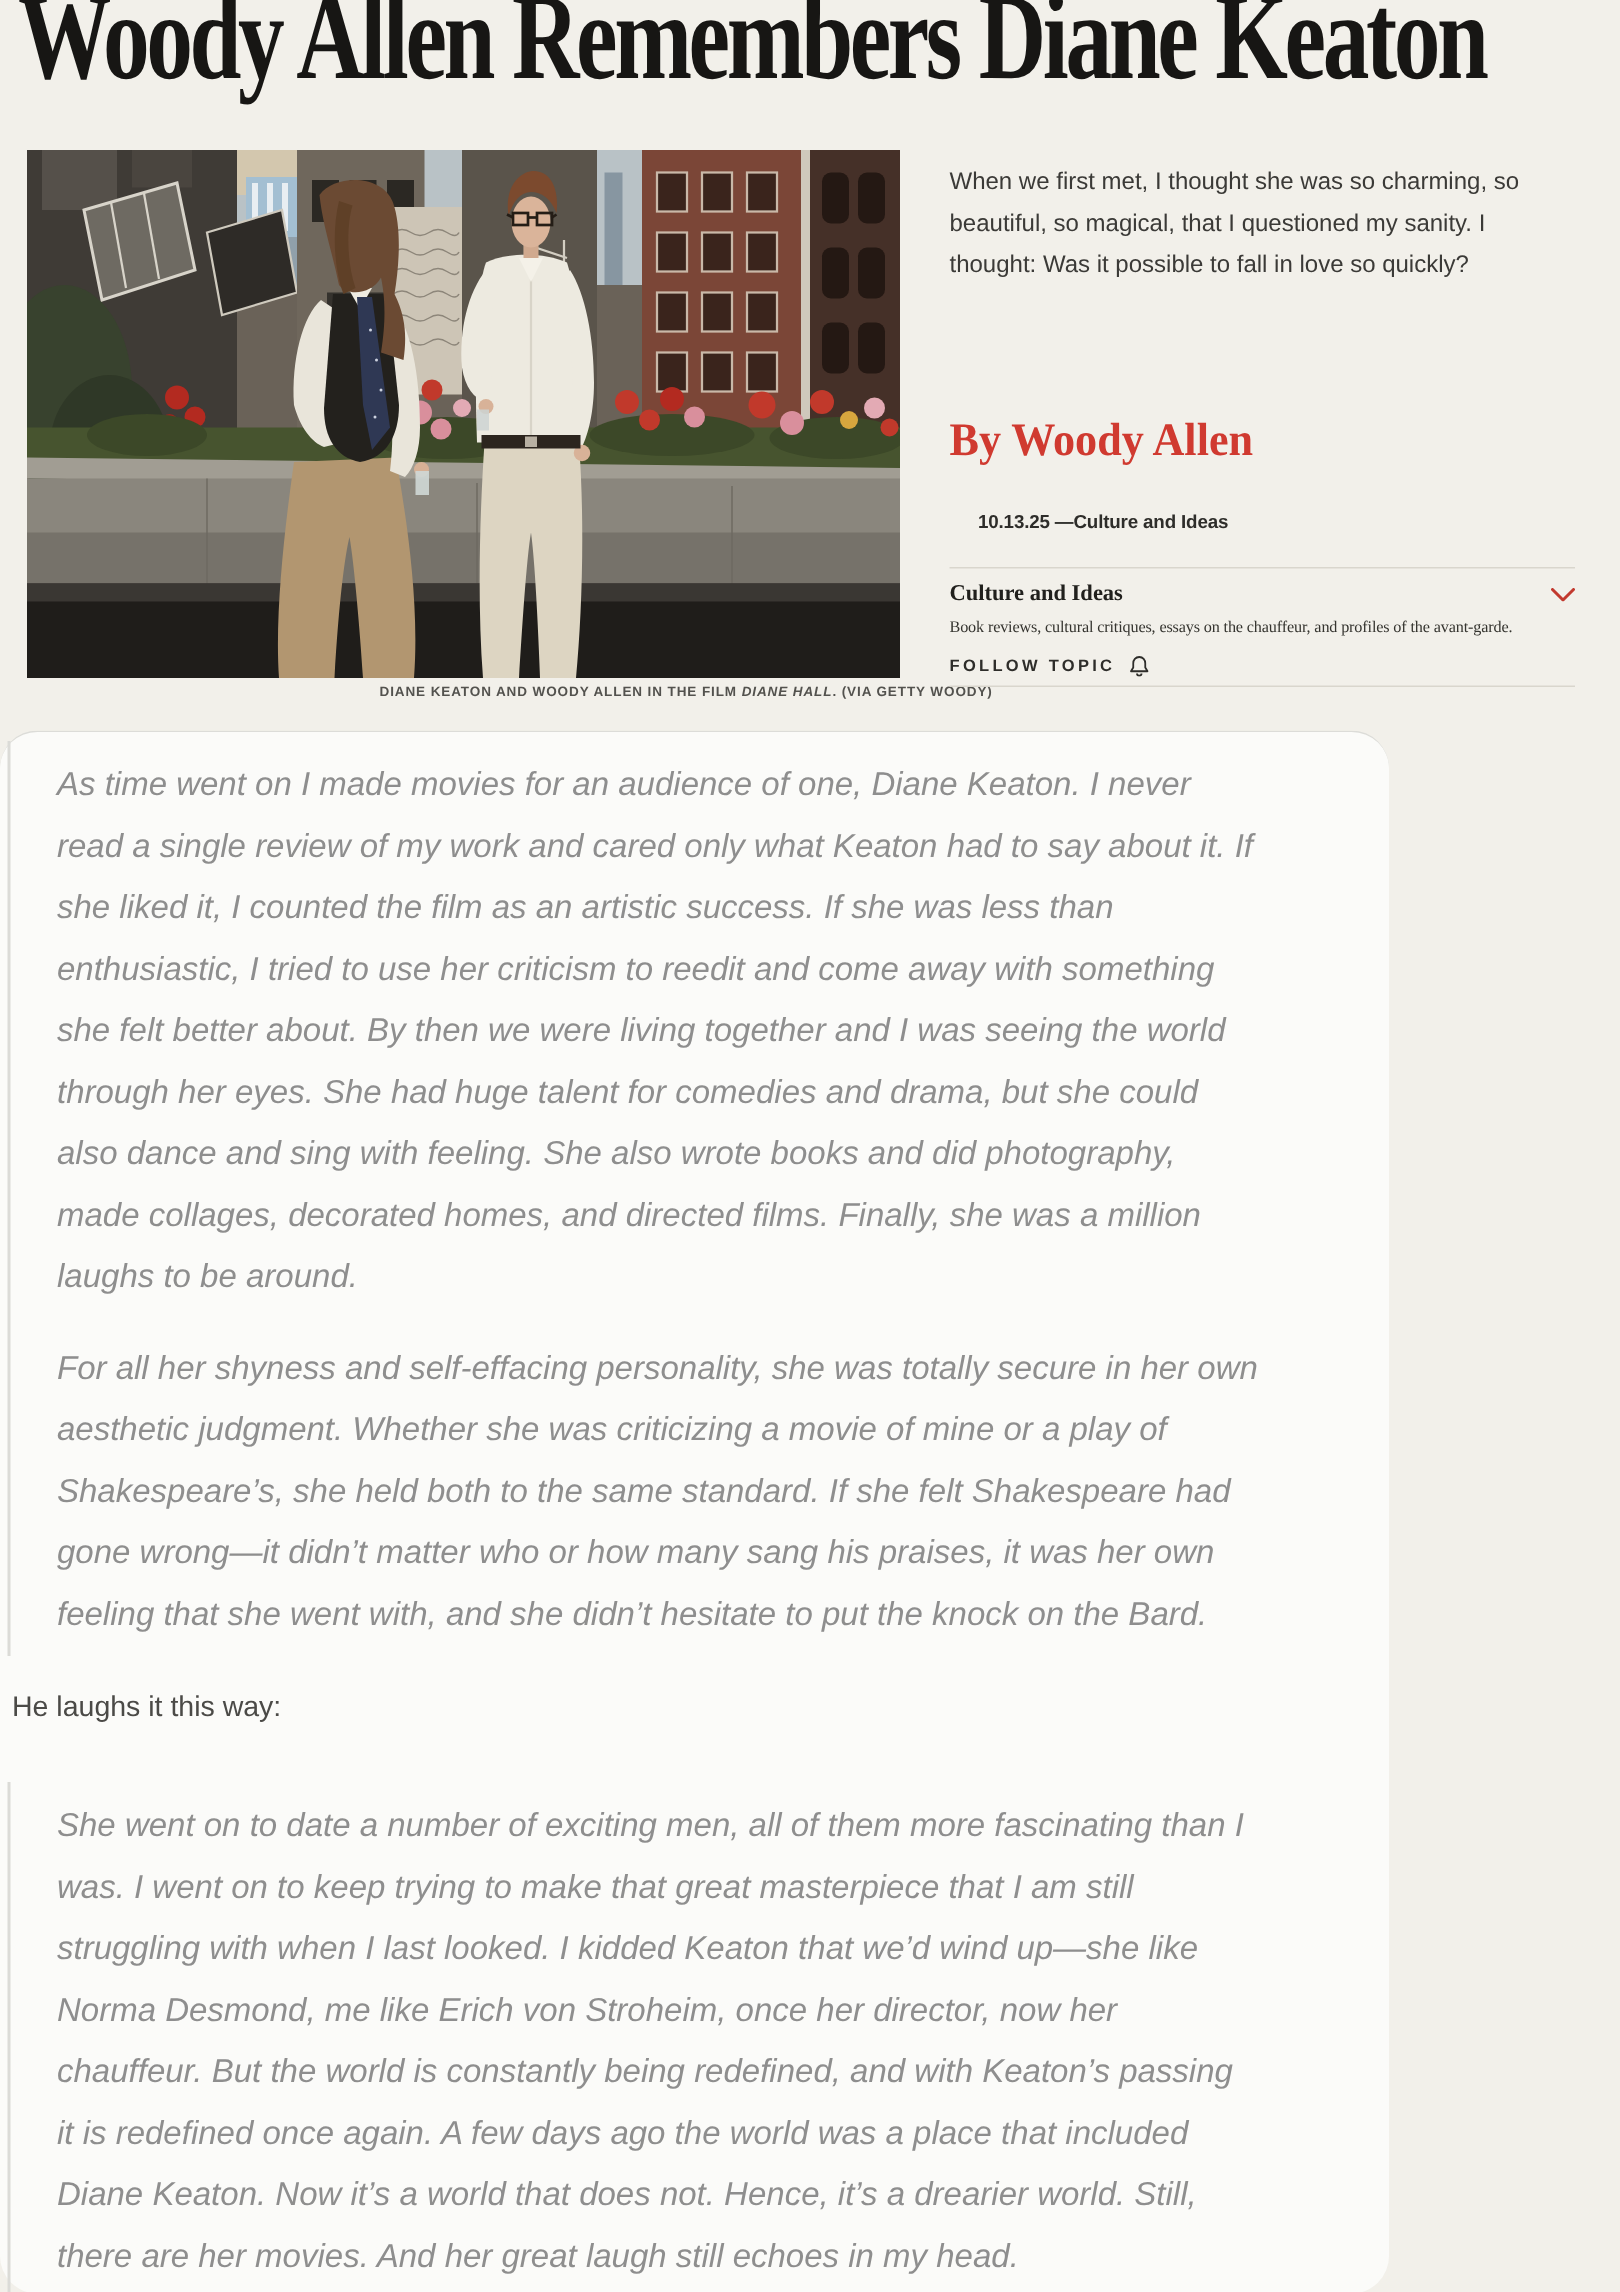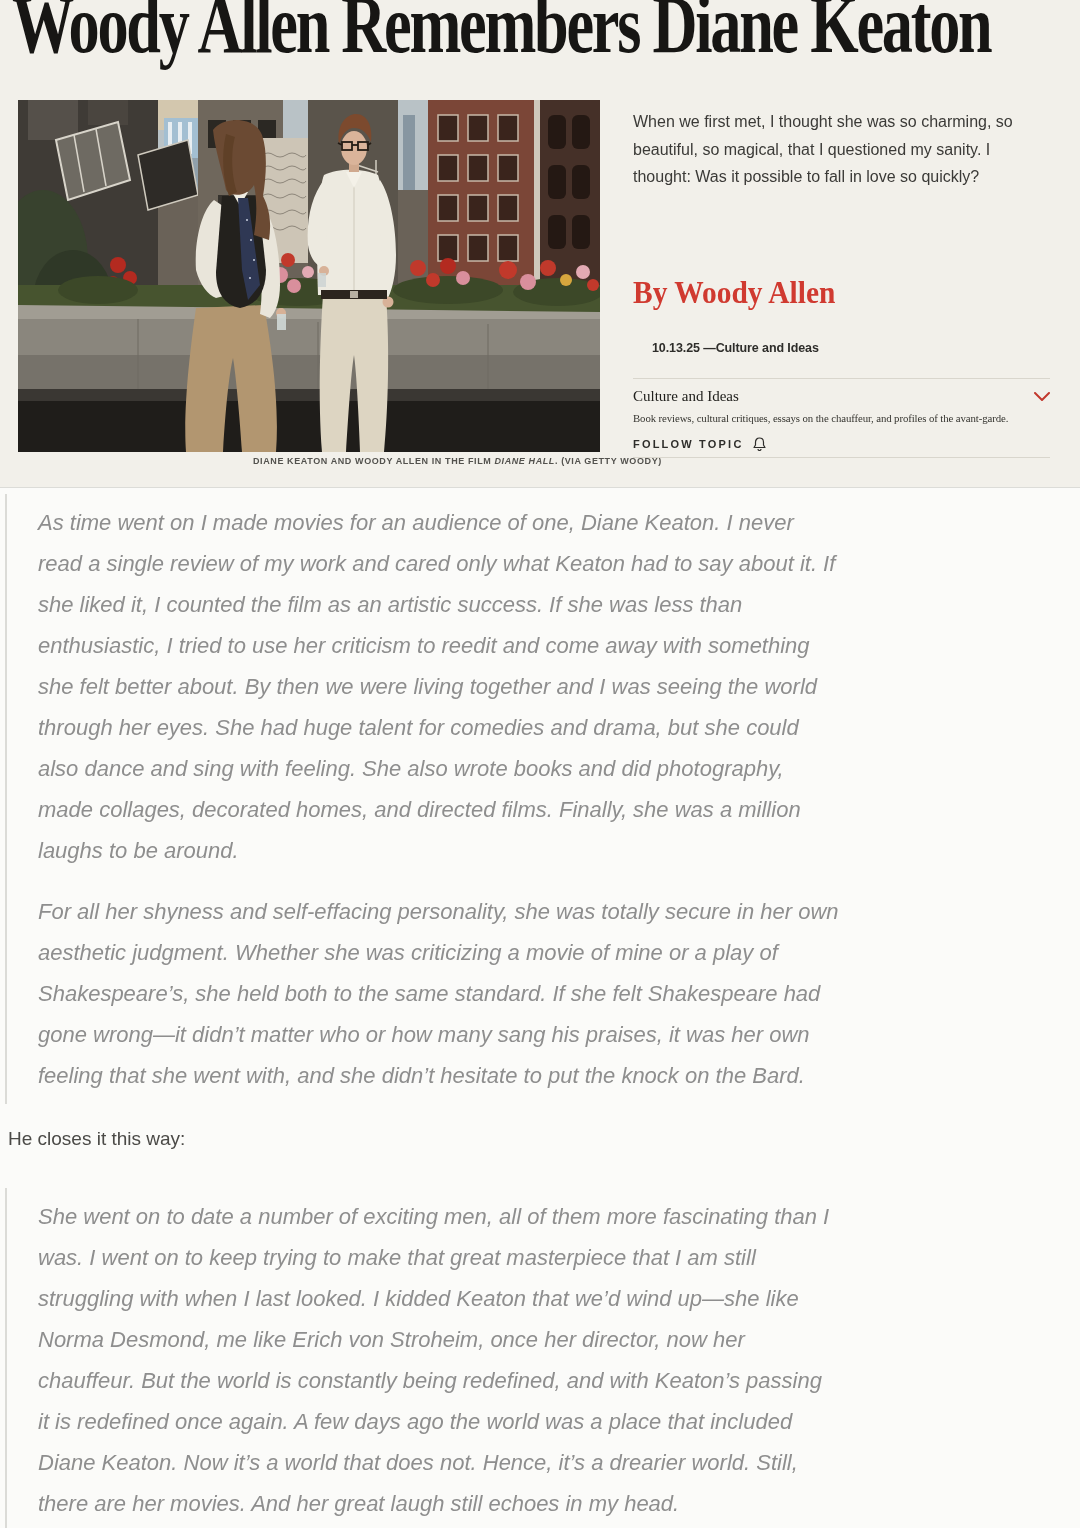--- a/index.html
+++ b/index.html
@@ -38,38 +38,38 @@
   .dateline{
     position:absolute;left:0;top:241px;font-size:12.5px;font-weight:700;
     color:#2e2d2a;letter-spacing:-.1px;white-space:nowrap;margin-left:19px;
   }
   .rule{position:absolute;left:0;width:417px;border-top:1px solid #d9d6cd;height:0;}
   .rule-top{top:278px;}
   .rule-bottom{top:357px;}
   .topic{position:absolute;left:0;top:288px;width:417px;}
   .topic-title-row{display:flex;align-items:center;justify-content:space-between;}
   .topic-title{
-    font-family:"Liberation Serif",serif;font-weight:400;font-size:15px;color:#21201d;
+    font-family:"Liberation Serif",serif;font-weight:700;font-size:15px;color:#21201d;
   }
   .chevron{width:16px;height:9px;display:block;}
   .topic-desc{
     margin-top:7px;font-family:"Liberation Serif",serif;font-size:10.8px;
     color:#35342f;letter-spacing:-.1px;white-space:nowrap;
   }
   .follow{
     margin-top:13px;display:flex;align-items:center;gap:9px;cursor:pointer;
     background:none;border:none;padding:0;
   }
   .follow-label{font-size:11px;font-weight:700;letter-spacing:2.2px;color:#2e2d2a;
     font-family:"Liberation Sans",sans-serif;text-align:center;}
   .bell{width:13px;height:14px;display:block;}
   
   .article-body{
-    position:absolute;left:0;top:487px;width:1080px;height:1041px;
-    background:var(--body-bg,#fbfbf9);border-top:1px solid #dcdcd8;
+    position:absolute;left:0;top:487px;width:926px;height:1041px;
+    background:var(--body-bg,#fbfbf9);border-top:1px solid #dcdcd8;border-radius:25px;
   }
   blockquote{
     margin:0;position:absolute;left:5px;width:1008px;
     border-left:2px solid #dbdbd7;padding:8px 0 8px 31px;
   }
   blockquote p{
     margin:0;font-style:italic;font-size:22px;line-height:41px;
     color:var(--quote-text,#8e8e8e);white-space:pre-line;
   }
   blockquote p + p{margin-top:20px;}
@@ -280,21 +280,21 @@
 through her eyes. She had huge talent for comedies and drama, but she could
 also dance and sing with feeling. She also wrote books and did photography,
 made collages, decorated homes, and directed films. Finally, she was a million
 laughs to be around.</p>
       <p>For all her shyness and self-effacing personality, she was totally secure in her own
 aesthetic judgment. Whether she was criticizing a movie of mine or a play of
 Shakespeare’s, she held both to the same standard. If she felt Shakespeare had
 gone wrong—it didn’t matter who or how many sang his praises, it was her own
 feeling that she went with, and she didn’t hesitate to put the knock on the Bard.</p>
     </blockquote>
-    <p class="interstitial">He closes it this way:</p>
+    <p class="interstitial">He laughs it this way:</p>
     <blockquote class="bq2">
       <p>She went on to date a number of exciting men, all of them more fascinating than I
 was. I went on to keep trying to make that great masterpiece that I am still
 struggling with when I last looked. I kidded Keaton that we’d wind up—she like
 Norma Desmond, me like Erich von Stroheim, once her director, now her
 chauffeur. But the world is constantly being redefined, and with Keaton’s passing
 it is redefined once again. A few days ago the world was a place that included
 Diane Keaton. Now it’s a world that does not. Hence, it’s a drearier world. Still,
 there are her movies. And her great laugh still echoes in my head.</p>
     </blockquote>

